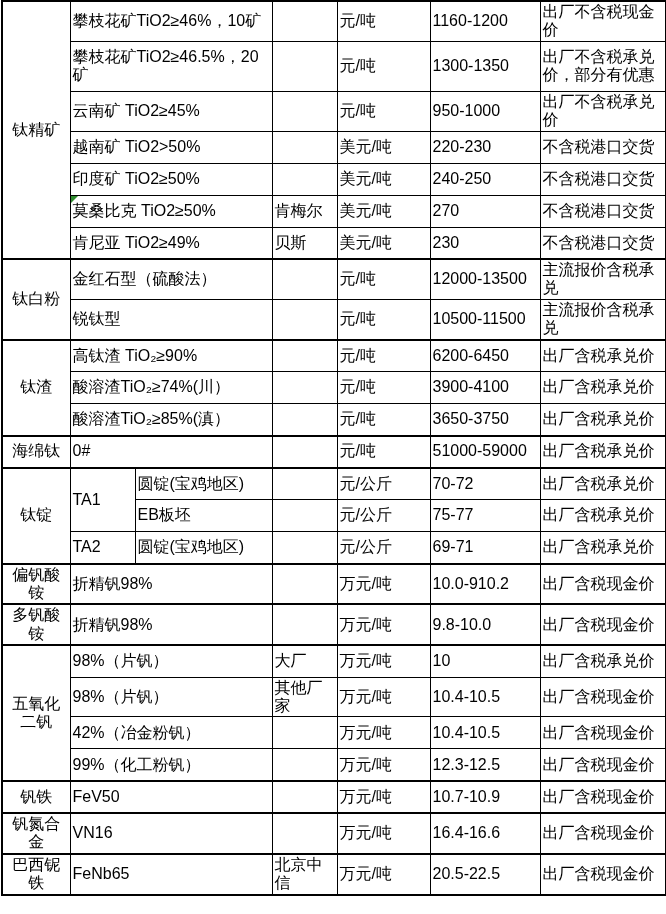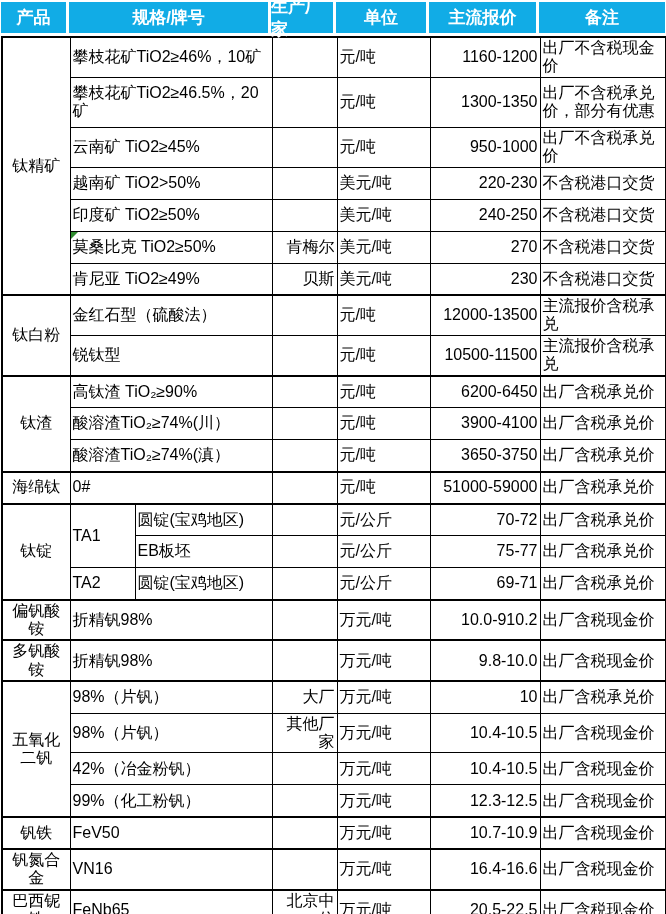--- a/index.html
+++ b/index.html
@@ -36,42 +36,34 @@
     border:1px solid #000;
     font-size:16px;line-height:1.15;
     padding:1px 2px;
     overflow:hidden;
     vertical-align:middle;
     box-sizing:border-box;
   }
   tr.r{height:32px;}
   tr.tall{height:50px;margin-left:38px;}
   tr.grp td{border-top:2px solid #000;}
-  td.c{text-align:right;}
+  td.c{text-align:left;}
   td.l{text-align:left;padding-left:4px;}
   td.prod{text-align:center;line-height:1.25;}
   td.spec{position:relative;}
   .corner-marker{
     position:absolute;top:0;left:0;width:0;height:0;
     border-top:7px solid #2E8B2E;border-right:7px solid transparent;
   }
 </style>
 </head>
 <body>
 
 <div class="sheet">
 
-  <div class="hdr">
-    <div class="hcell hc1">产品</div>
-    <div class="hcell hc2">规格/牌号</div>
-    <div class="hcell hc3">生产厂家</div>
-    <div class="hcell hc4">单位</div>
-    <div class="hcell hc5">主流报价</div>
-    <div class="hcell hc6">备注</div>
-  </div>
 
   <table class="grid">
     <colgroup>
       <col style="width:68px">
         <col style="width:65px">
         <col style="width:137px">
       <col style="width:65px">
         <col style="width:93px">
         <col style="width:110px">
         <col style="width:126px">
@@ -154,21 +146,21 @@
         <td class="l">出厂含税承兑价</td>
       </tr>
       <tr class="r">
         <td class="l spec" colspan="2">酸溶渣TiO₂≥74%(川）</td>
         <td class="c"></td>
         <td class="l">元/吨</td>
         <td class="c">3900-4100</td>
         <td class="l">出厂含税承兑价</td>
       </tr>
       <tr class="r">
-        <td class="l spec" colspan="2">酸溶渣TiO₂≥74%(滇）</td>
+        <td class="l spec" colspan="2">酸溶渣TiO₂≥85%(滇）</td>
         <td class="c"></td>
         <td class="l">元/吨</td>
         <td class="c">3650-3750</td>
         <td class="l">出厂含税承兑价</td>
       </tr>
 
       <tr class="r grp">
         <td class="prod">海绵钛</td>
         <td class="l spec" colspan="2">0#</td>
         <td class="c"></td>

